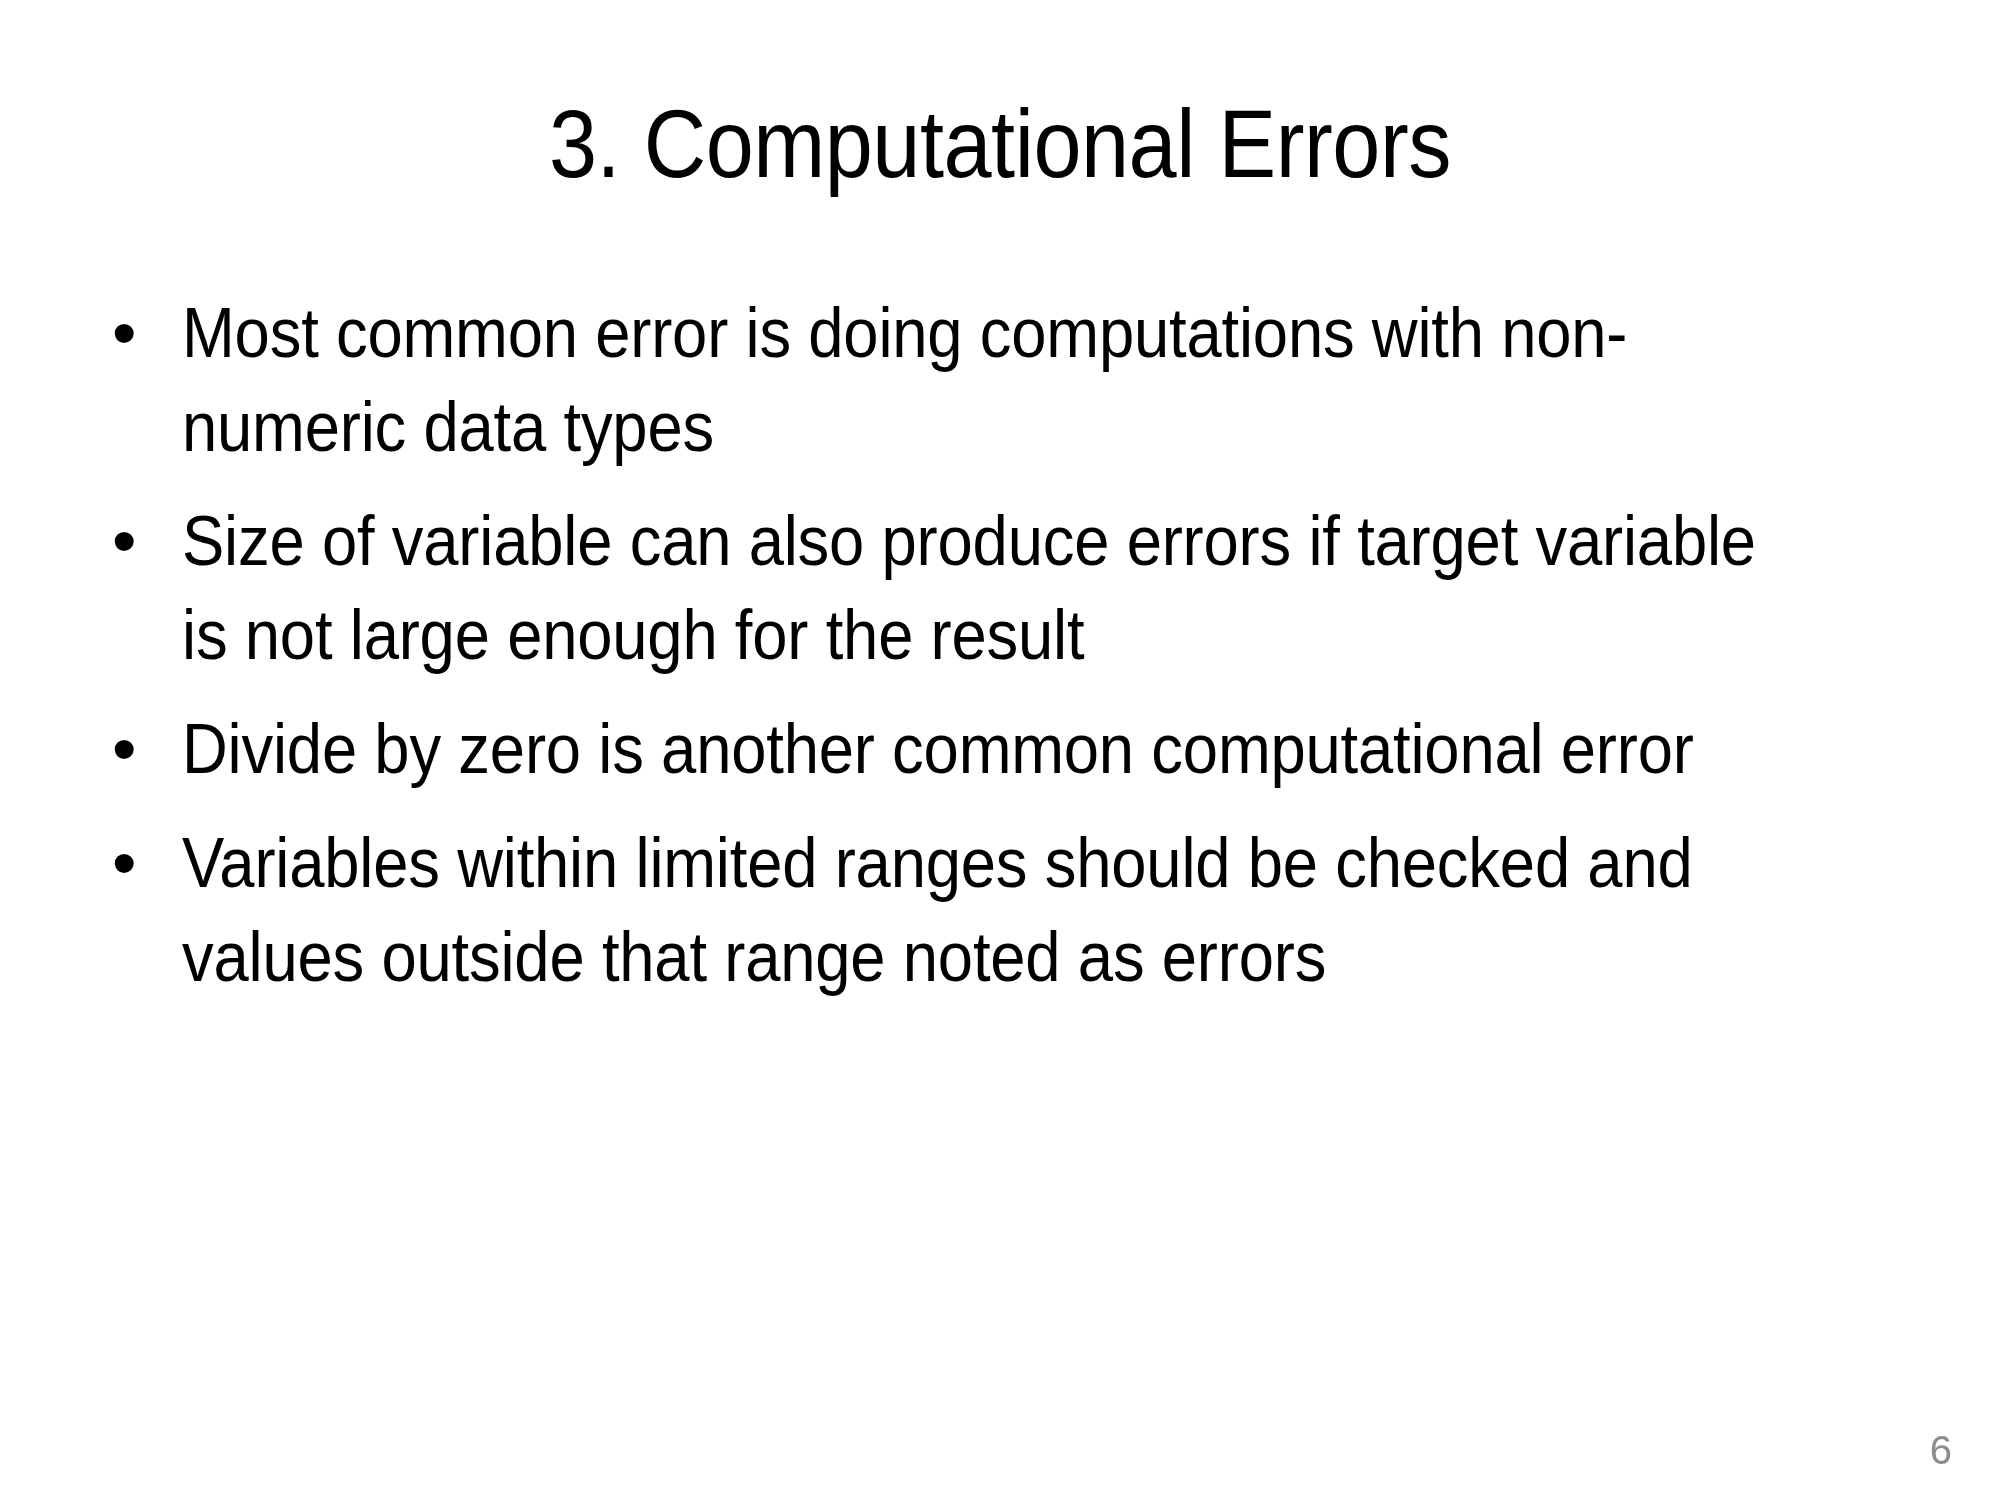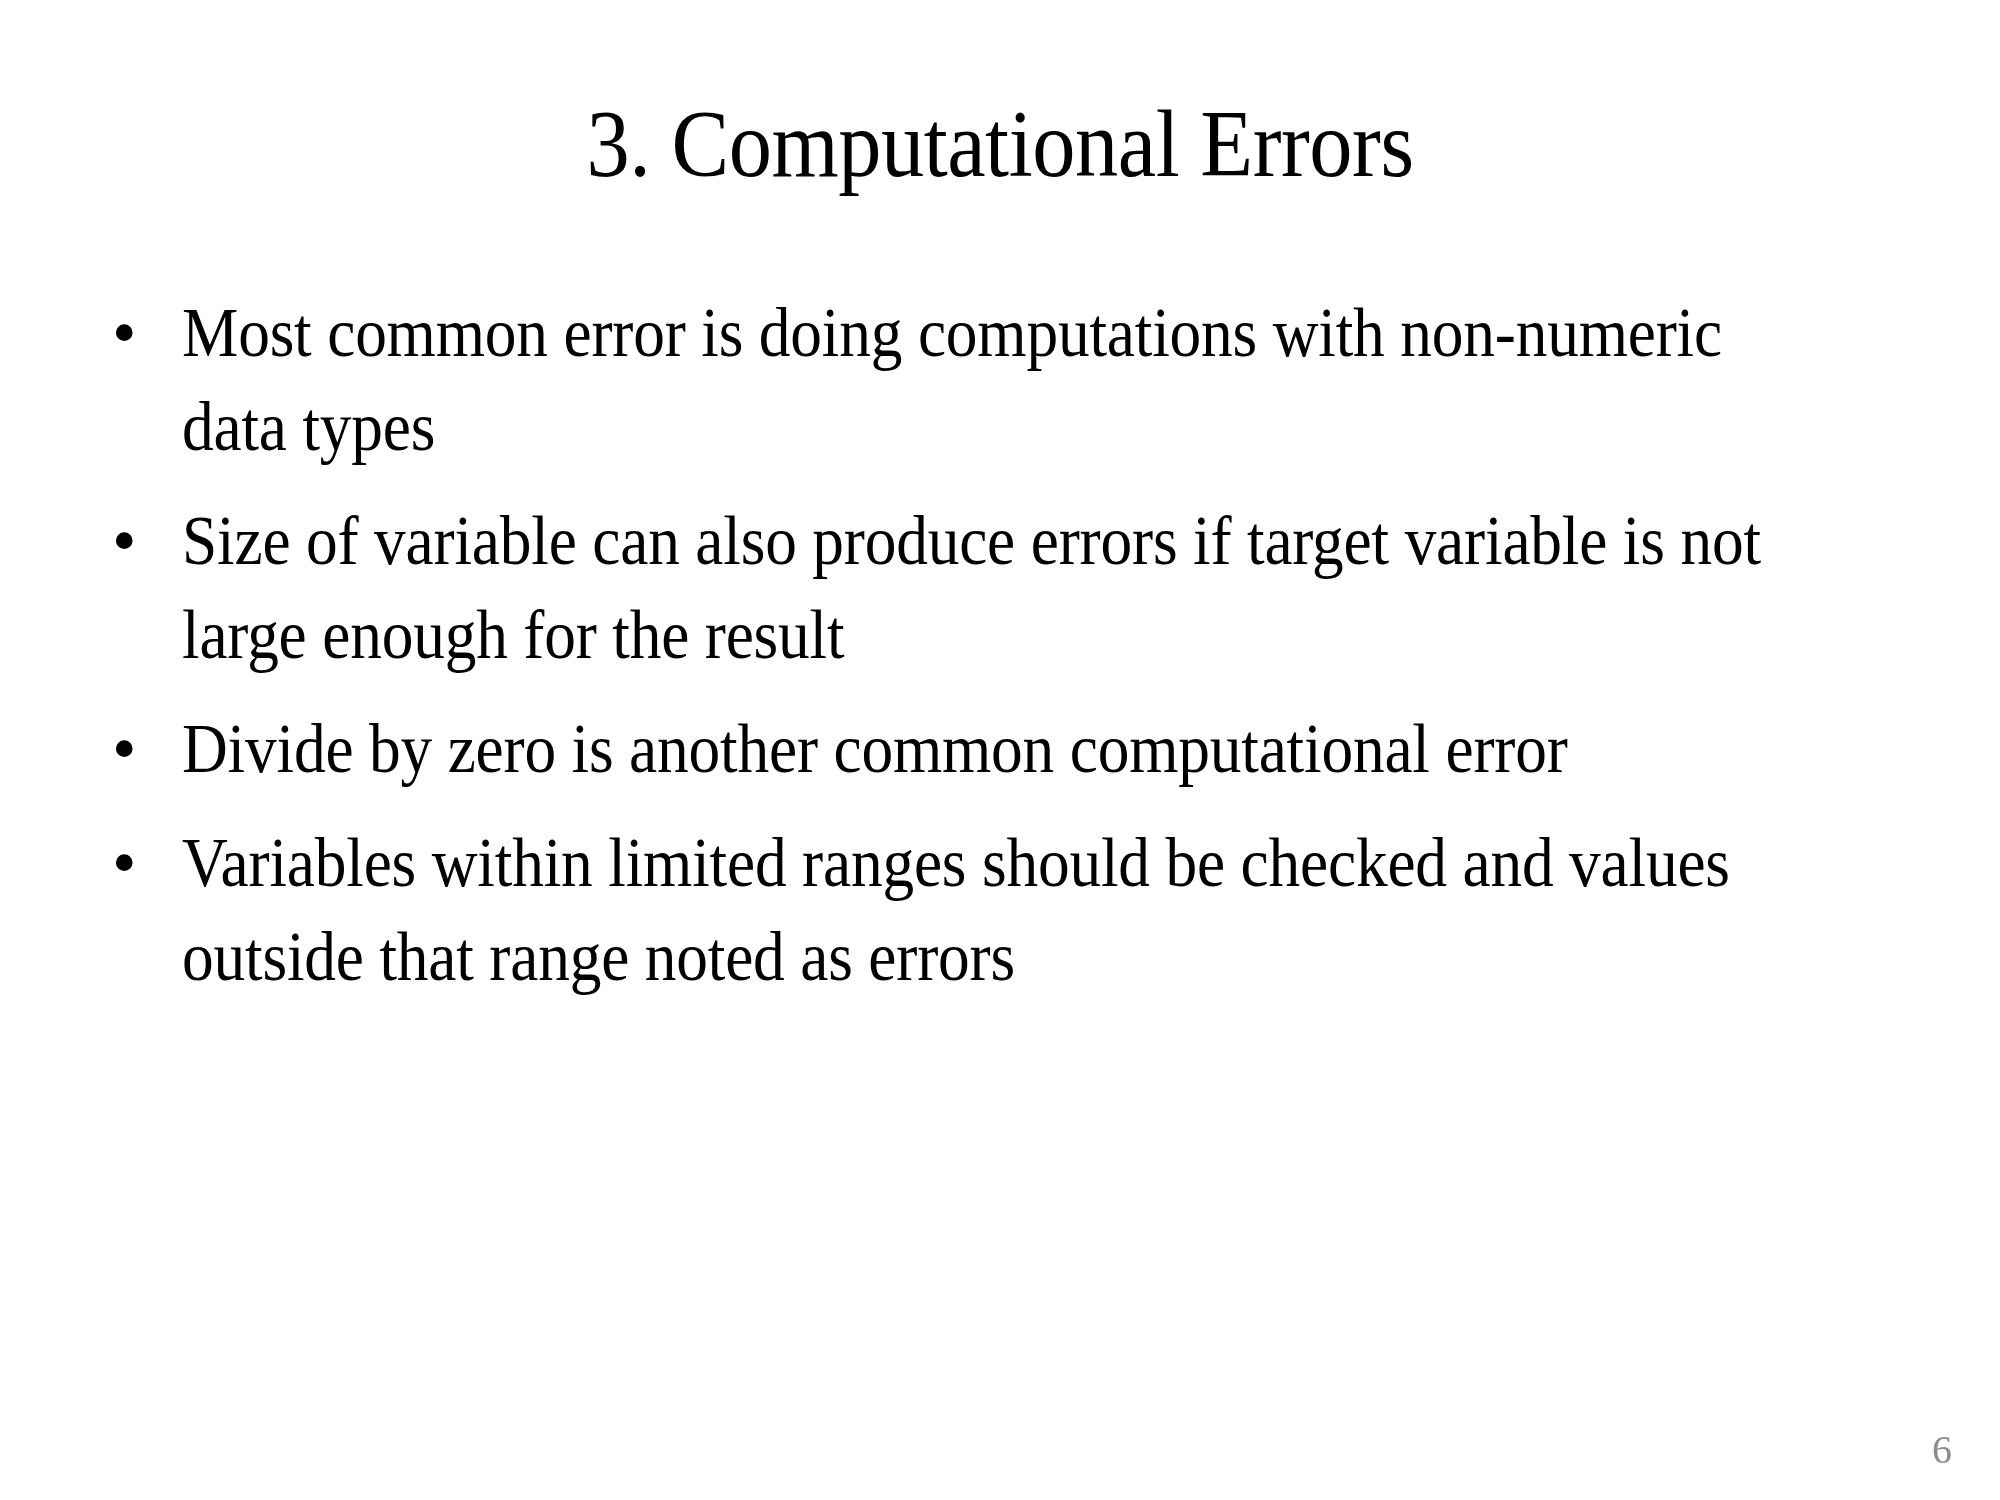--- a/index.html
+++ b/index.html
@@ -6,21 +6,21 @@
     margin: 0;
     padding: 0;
     background: #ffffff;
   }
   #slide {
     position: relative;
     width: 2000px;
     height: 1500px;
     background: #ffffff;
     overflow: hidden;
-    font-family: Liberation Serif, serif;
+    font-family: Liberation Sans, sans-serif;
     color: #000000;
   }
 
   
   #slide-title {
     position: absolute;
     left: 0;
     top: 96px;
     width: 2000px;
     text-align: center;

